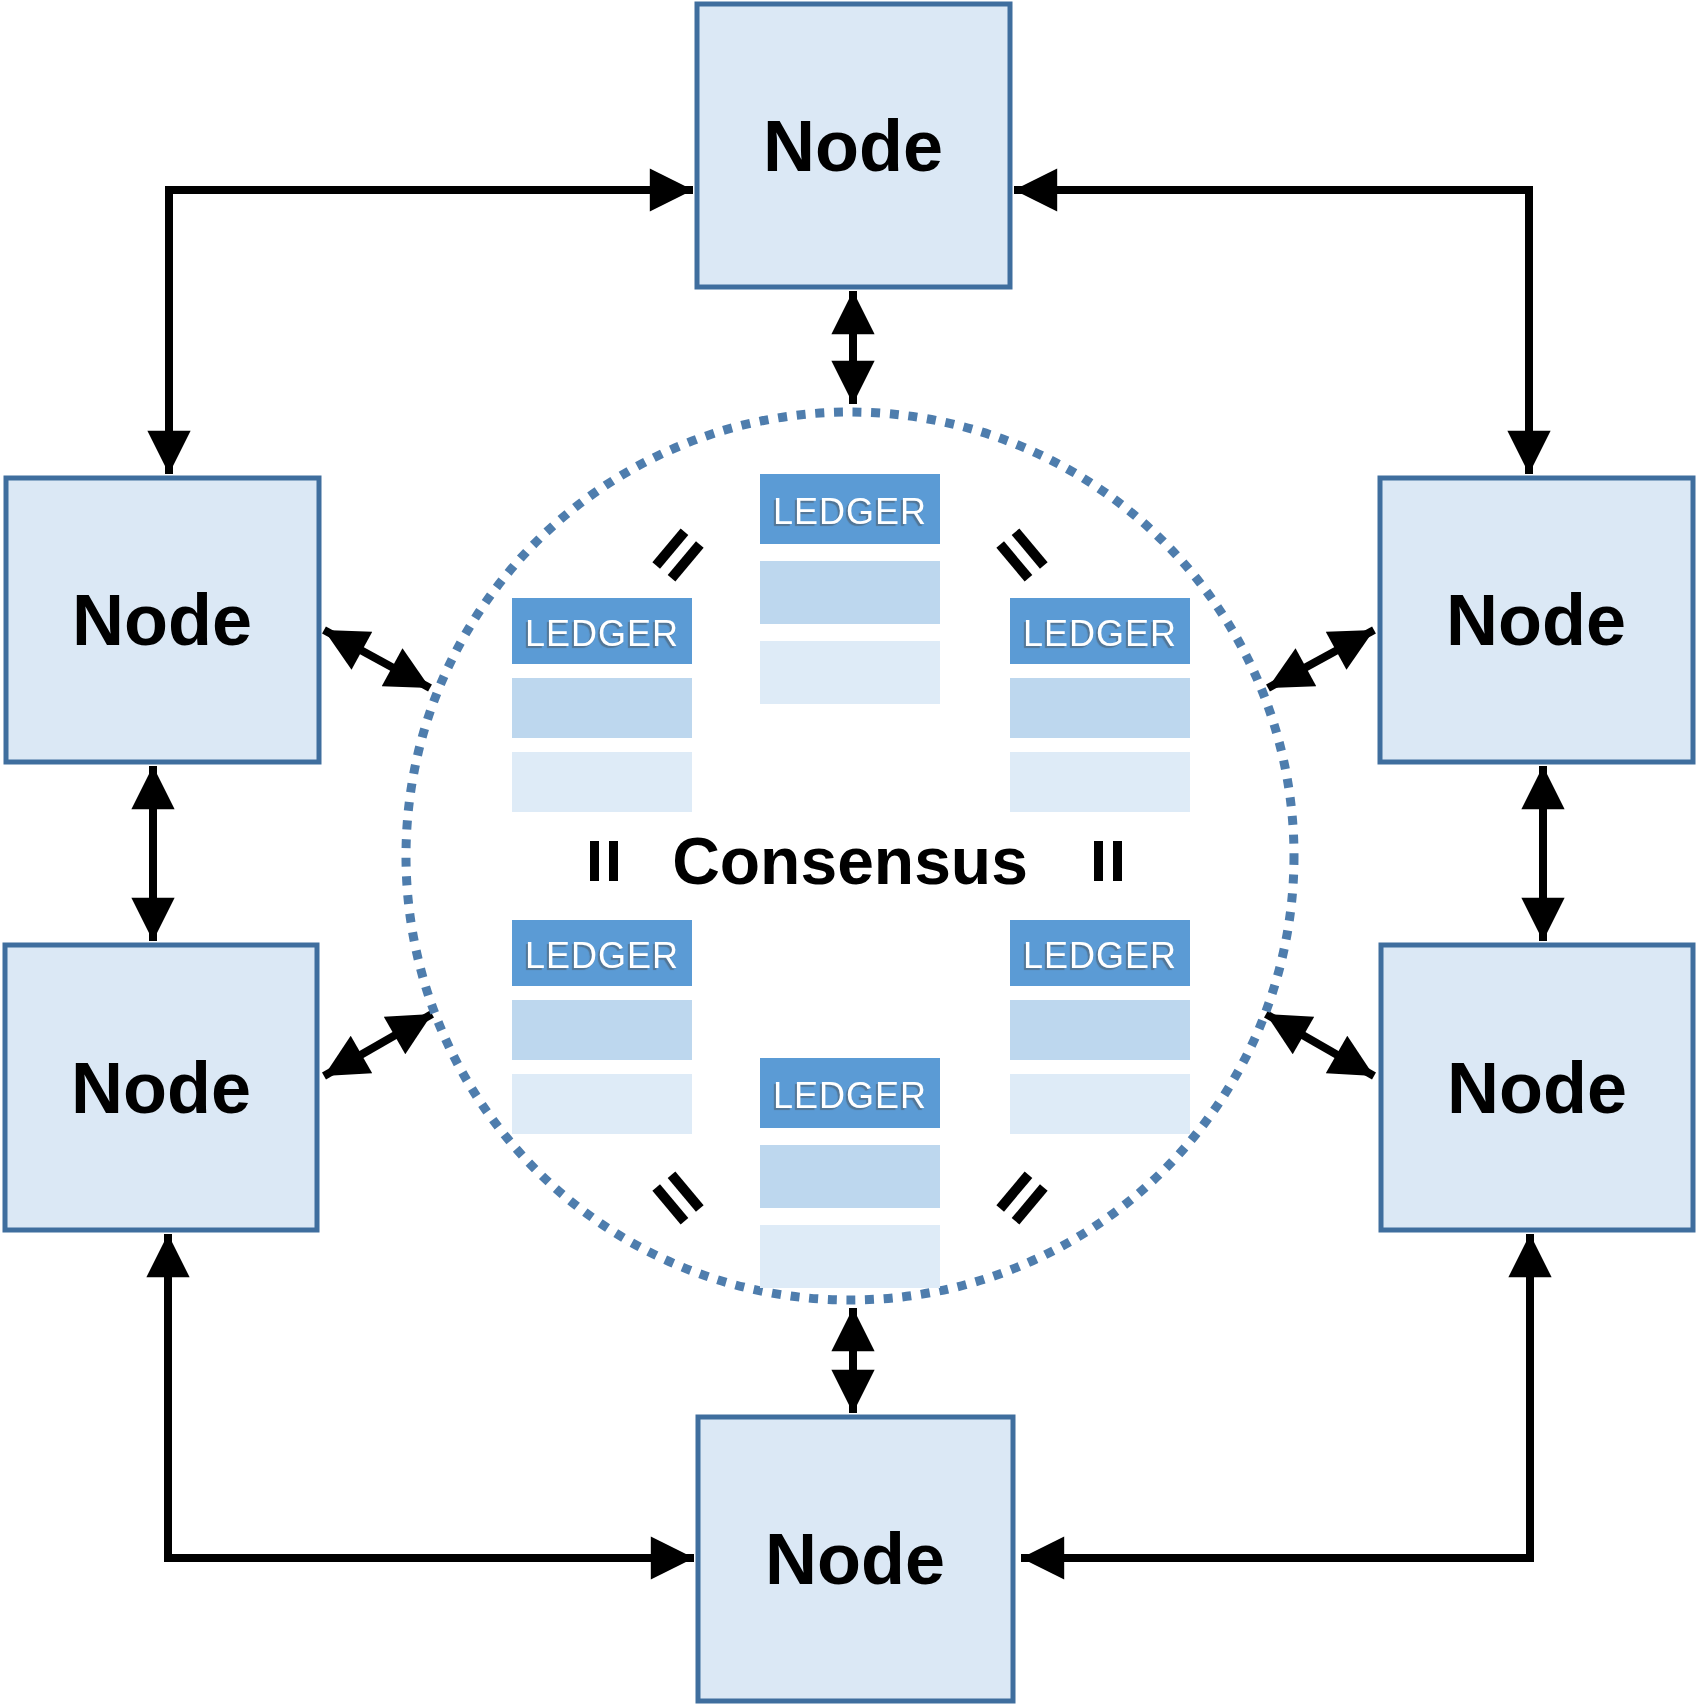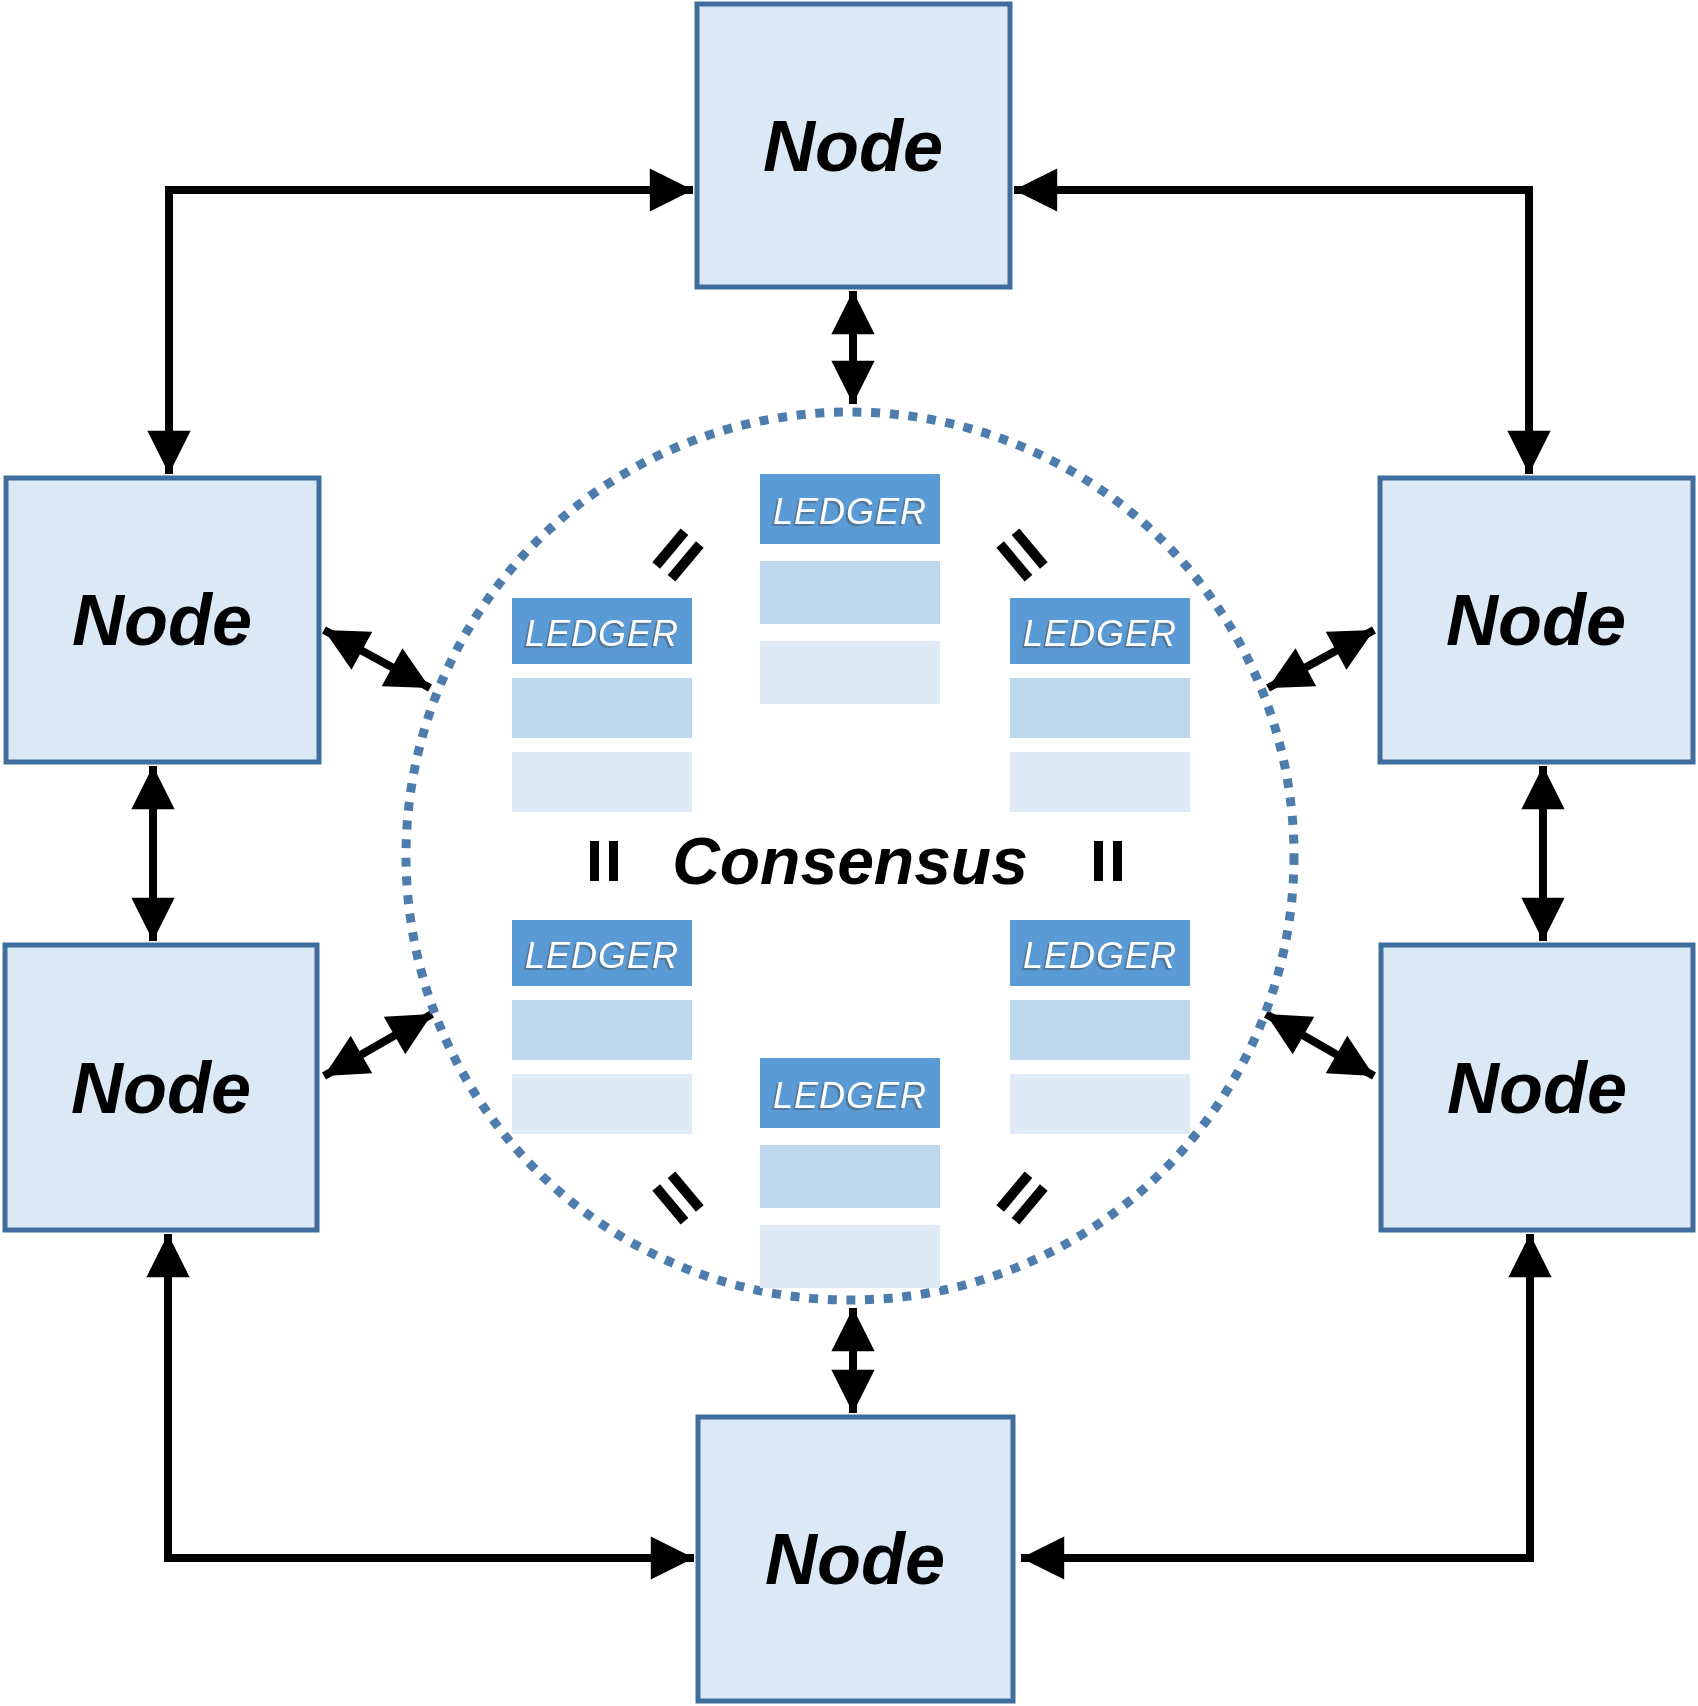--- a/index.html
+++ b/index.html
@@ -6,21 +6,20 @@
     margin: 0;
     padding: 0;
     background: #ffffff;
   }
   .stage {
     position: relative;
     width: 1698px;
     height: 1706px;
     background: #ffffff;
     overflow: hidden;
-    font-style: italic;
   }
   svg { display: block; }
   .node-label {
     font-family: "Liberation Sans", sans-serif;
     font-weight: 700;
     font-size: 72px;
   }
   .consensus-label {
     font-family: "Liberation Sans", sans-serif;
     font-weight: 700;

